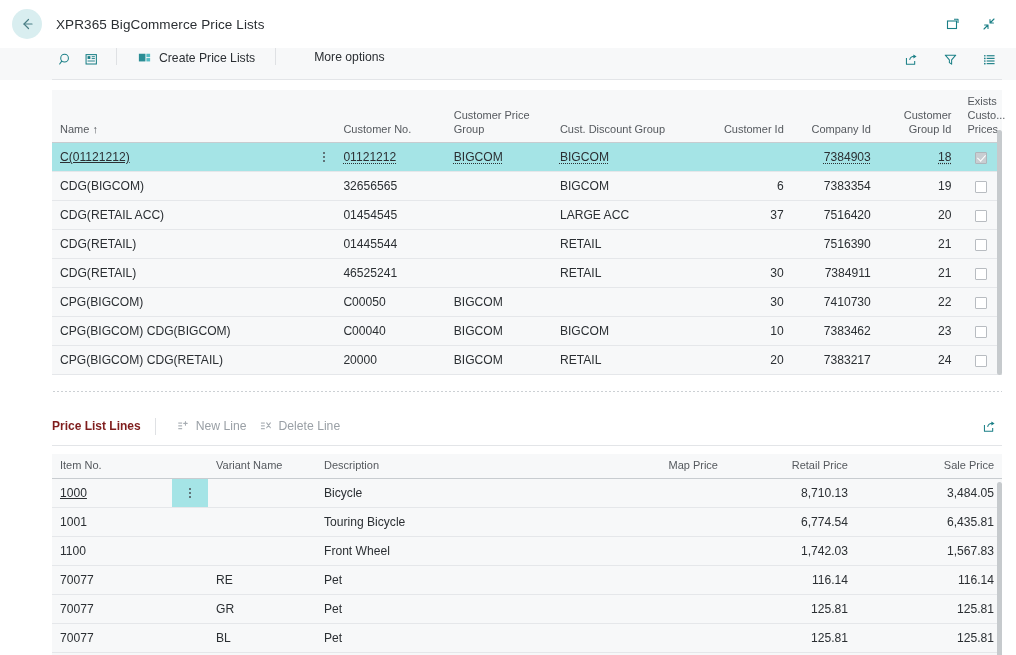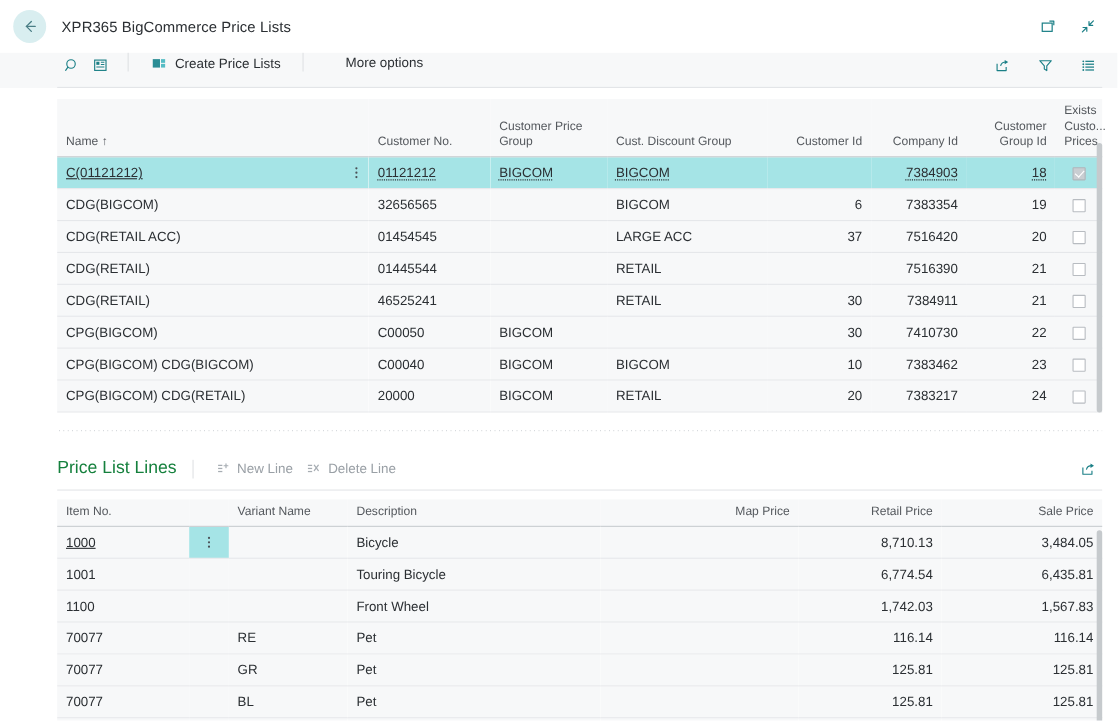--- a/index.html
+++ b/index.html
@@ -104,21 +104,21 @@
     margin: 16px 14px 0 52px; height:1px;
     background-image: radial-gradient(circle, #ccd0d4 0.6px, transparent 0.7px);
     background-size: 4px 1px; background-repeat: repeat-x;
   }
 
   
   .subhead {
     display:flex; align-items:center; padding: 0 14px 0 52px;
     height: 40px; margin-top: 14px; position:relative;
   }
-  .subhead-title { font-size:16px; font-weight:normal; color:#15803d; }
+  .subhead-title { font-size:12px; font-weight:bold; color:#7f1d1d; }
   .subhead .tb-sep { margin: 0 14px; }
   .sub-btn { display:flex; align-items:center; gap:6px; font-size:12.2px; color:#9aa0a6;
              padding:2px 6px; cursor:default; white-space:nowrap; }
   .subhead-right { margin-left:auto; display:flex; align-items:center; }
   .subhead-underline { position:absolute; left:52px; right:14px; bottom:0; height:1px; background:#e3e5e8; }
 
   .lines-wrap { padding: 0 14px 0 52px; position:relative; margin-top:8px; }
 </style>
 </head>
 <body>

